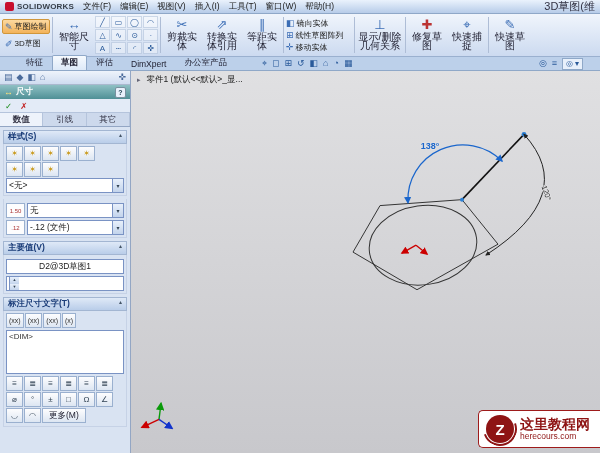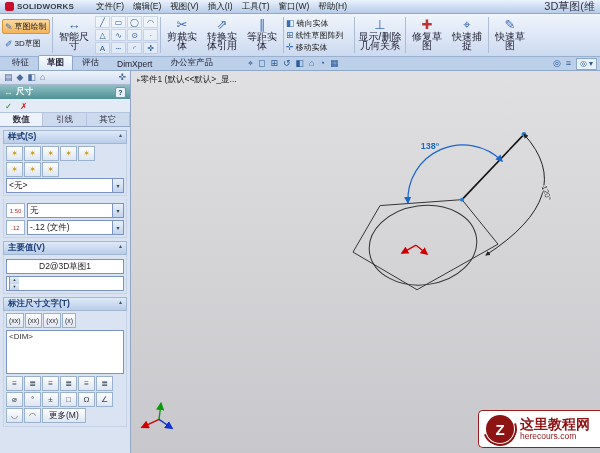--- a/index.html
+++ b/index.html
@@ -1,20 +1,20 @@
 <!DOCTYPE html>
 <html><head>
 <meta charset="utf-8">
 <style>
   html,body{margin:0;padding:0;}
   body{width:600px;height:453px;overflow:hidden;font-family:"Liberation Sans","DejaVu Sans",sans-serif;font-size:9px;color:#222;background:#d4d4d4;}
   .app{width:600px;height:453px;display:flex;flex-direction:column;}
 
   
-  .titlebar{height:13px;flex:0 0 13px;background:linear-gradient(#eaf2fc,#b7cce9);border-bottom:1px solid #8fa8c8;display:flex;align-items:center;gap:22px;padding:0 5px;}
+  .titlebar{height:13px;flex:0 0 13px;background:linear-gradient(#eaf2fc,#b7cce9);border-bottom:1px solid #8fa8c8;display:flex;align-items:center;gap:9px;padding:0 5px;}
   .logo{display:flex;align-items:center;gap:3px;}
   .logo-mark{width:9px;height:9px;background:#c8102e;border-radius:2px;}
   .logo-text{font-size:8px;font-weight:bold;color:#38404a;letter-spacing:.2px;}
   .menus{display:flex;gap:9px;font-size:8.5px;color:#222;}
   .menu{cursor:default;}
   .doc-title{margin-left:auto;font-size:11px;color:#334;}
 
   
   .ribbon{height:40px;flex:0 0 40px;background:linear-gradient(#f0f5fc,#ccdaf0);border-bottom:1px solid #9ab0cf;display:flex;align-items:stretch;gap:2px;padding:1px 2px;}
   .vsep{width:1px;background:#aebdd6;margin:2px 0;}
@@ -25,21 +25,21 @@
   .big-btn{width:38px;display:flex;flex-direction:column;align-items:center;padding-top:2px;text-align:center;}
   .big-btn .gi{font-size:13px;line-height:15px;color:#3b6db5;}
   .big-btn .lbl{font-size:10px;line-height:9px;color:#223;}
   .mini-grid{display:grid;grid-template-columns:repeat(4,15px);grid-auto-rows:12px;gap:1px;align-content:center;}
   .mini-cell{display:flex;align-items:center;justify-content:center;font-size:8px;color:#2a5a9a;background:rgba(255,255,255,.35);border:1px solid rgba(154,176,207,.45);}
   .mid-stack{display:flex;flex-direction:column;justify-content:center;gap:1px;width:66px;}
   .mid-btn{display:flex;align-items:center;gap:2px;font-size:8px;white-space:nowrap;overflow:hidden;}
   .mid-btn .gi{font-size:9px;color:#3b6db5;}
 
   
-  .tabrow{height:13px;flex:0 0 13px;background:#bcd0ea;border-bottom:1px solid #8fa8c8;display:flex;align-items:flex-end;padding:0 3px;}
+  .tabrow{height:13px;flex:0 0 13px;background:#bcd0ea;border-bottom:1px solid #8fa8c8;display:flex;align-items:flex-end;padding:0 17px;}
   .tab{font-size:8.5px;padding:1px 8px 1px;color:#223;border:1px solid transparent;border-bottom:none;border-radius:2px 2px 0 0;}
   .tab.active{background:linear-gradient(#f6fafe,#dde9f8);border-color:#8fa8c8;font-weight:bold;}
   .headsup{margin-left:26px;display:flex;gap:5px;align-items:center;height:100%;}
   .hicon{font-size:9px;color:#2a5a9a;line-height:1;}
   .tab-right{margin-left:auto;display:flex;gap:5px;align-items:center;height:100%;}
   .dropdown-mini{display:flex;align-items:center;gap:2px;border:1px solid #8fa8c8;background:#e8f0fb;font-size:8px;height:10px;padding:0 3px;color:#2a5a9a;}
 
   
   .content{flex:1;display:flex;min-height:0;}
 
@@ -72,21 +72,21 @@
   .tol-row .select{flex:1;}
   .inputbox{height:13px;background:#fff;border:1px solid #7a93c4;display:flex;align-items:center;padding:0 0 0 2px;margin-top:2px;}
   .inputbox .val{flex:1;overflow:hidden;white-space:nowrap;margin-left:30px;}
   .spin{display:flex;flex-direction:column;width:9px;border-left:1px solid #7a93c4;height:100%;}
   .spin span{flex:1;font-size:4px;line-height:6px;text-align:center;background:linear-gradient(#e8f0fb,#c3d4ec);color:#345;}
   .textarea{background:#fff;border:1px solid #7a93c4;height:40px;margin-top:2px;padding:1px 2px;font-size:8px;color:#333;}
   .more-btn{height:13px;border:1px solid #9ab0cf;background:linear-gradient(#fdfdfe,#dde6f2);display:flex;align-items:center;justify-content:center;padding:0 6px;color:#223;}
 
   
   .viewport{flex:1;position:relative;background:linear-gradient(180deg,#e0e0e2,#c8c8cc);overflow:hidden;}
-  .tree-label{position:absolute;top:3px;left:6px;display:flex;align-items:center;gap:0;font-size:8.5px;color:#222;z-index:2;}
+  .tree-label{position:absolute;top:3px;left:6px;display:flex;align-items:center;gap:6px;font-size:8.5px;color:#222;z-index:2;}
   .tree-label .tri{color:#667;font-size:7px;}
   svg.sketch{position:absolute;left:0;top:0;width:100%;height:100%;}
   .dim-label{font-size:9px;fill:#1a66cc;paint-order:stroke;stroke:#e0e0e2;stroke-width:2px;font-weight:bold;}
   .arcdim-label{font-size:7.5px;fill:#222;paint-order:stroke;stroke:#dedee0;stroke-width:2px;}
 
   
   .watermark{position:absolute;right:0;bottom:5px;background:#fff;border:1px solid #9e1b1b;border-right:none;border-radius:5px 0 0 5px;display:flex;align-items:center;gap:6px;padding:4px 10px 4px 7px;z-index:3;}
   .wm-logo{width:28px;height:28px;border-radius:50%;background:#8e1414;color:#fff;display:flex;align-items:center;justify-content:center;font-size:15px;font-weight:bold;position:relative;flex:0 0 28px;}
   .wm-logo::after{content:"";position:absolute;inset:-3px;border:2px solid #8e1414;border-top-color:transparent;border-left-color:transparent;border-radius:50%;transform:rotate(25deg);}
   .wm-text{display:flex;flex-direction:column;line-height:1.15;}

